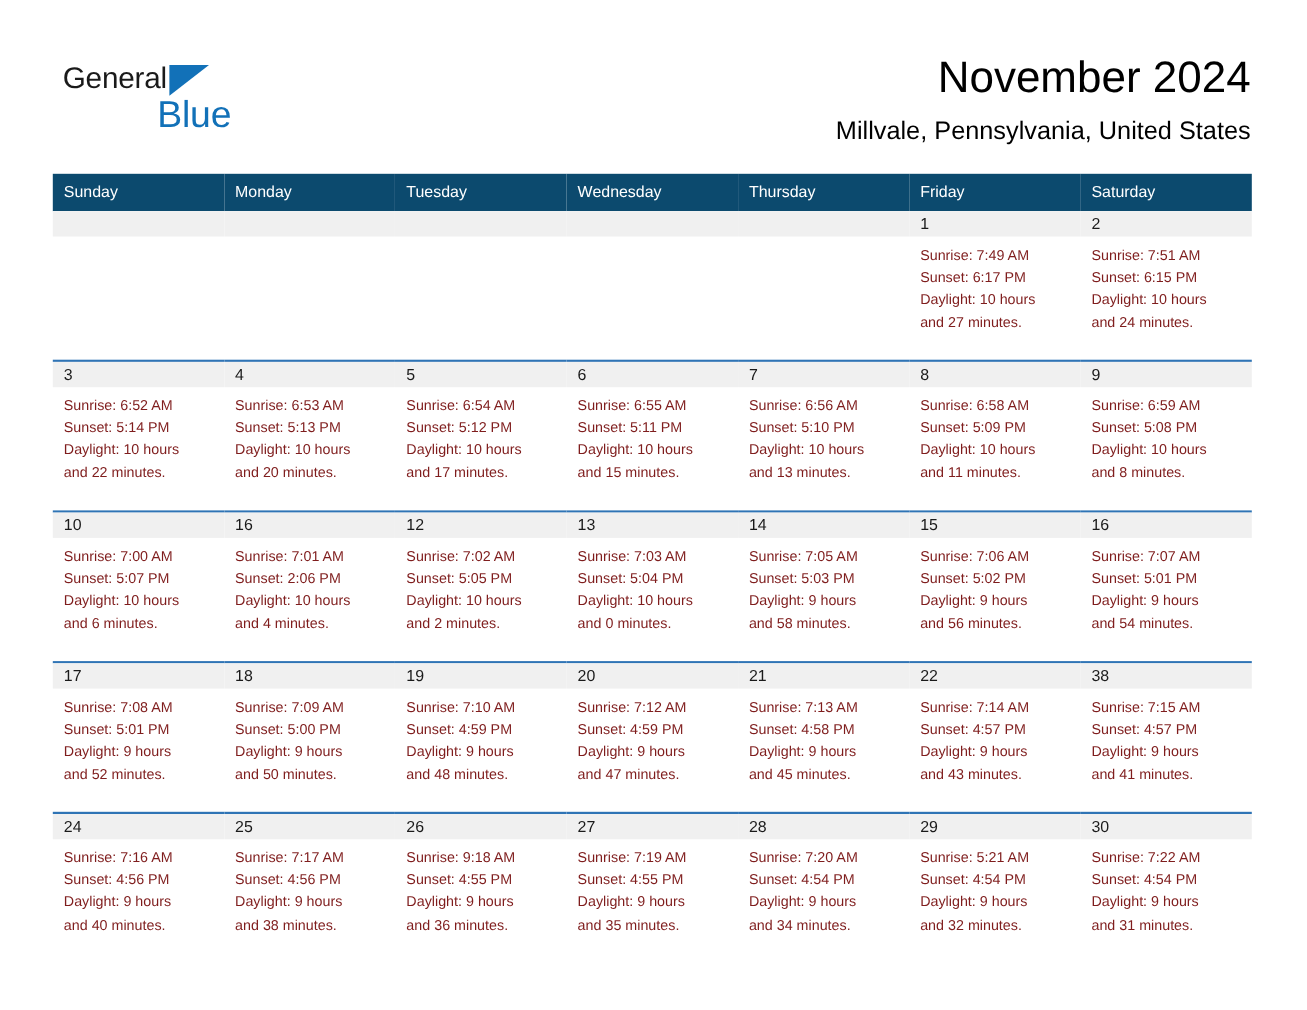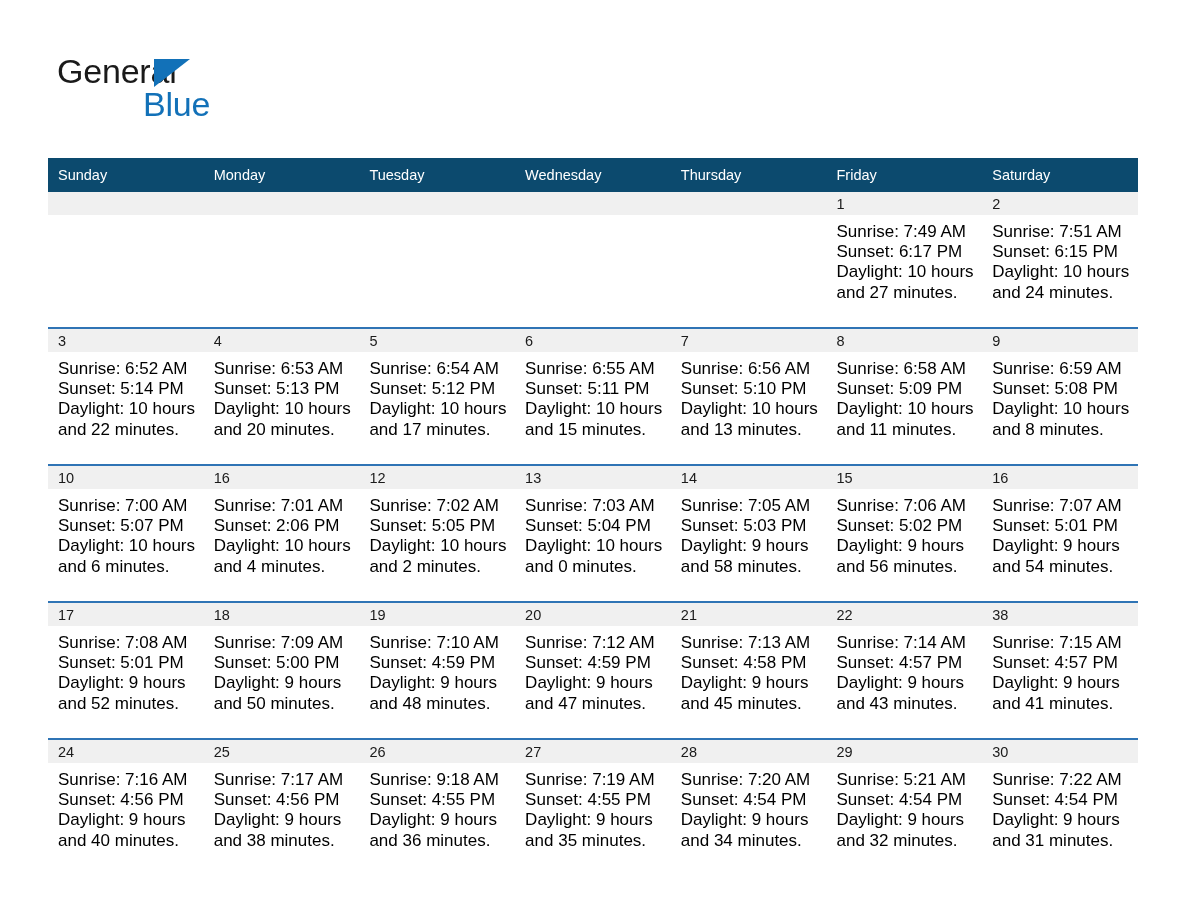--- a/index.html
+++ b/index.html
@@ -36,21 +36,21 @@
     left: 57px;
     top: 52px;
     width: 240px;
     height: 72px;
     user-select: none;
   }
   .brand-general {
     position: absolute;
     left: 0;
     top: 0;
-    font-size: 34px;
+    font-size: 27px;
     line-height: 38px;
     letter-spacing: -0.2px;
     color: #1a1a1a;
     font-family: "Liberation Sans", sans-serif;
     font-weight: 400;
   }
   .brand-triangle {
     position: absolute;
     left: 97px;
     top: 7px;
@@ -146,41 +146,45 @@
     font-size: 14.5px;
     line-height: 20px;
     color: #1a1a1a;
   }
   .cell.empty .day-band {
     background: #f0f0f0;
   }
 
   .details {
     padding: 7px 8px 0 10px;
-    font-size: 17px;
+    font-size: 13px;
     line-height: 20.2px;
-    color: #000000;
+    color: #7f1d1d;
   }
   .details div {
     white-space: nowrap;
   }
 </style>
 </head>
 <body>
 
 <div class="page">
 
   <div class="header">
 
     <div class="brand">
       <span class="brand-general">General</span>
       <span class="brand-triangle"></span>
       <span class="brand-blue">Blue</span>
     </div>
 
+    <div class="title-block">
+      <div class="month-title">November 2024</div>
+      <div class="location-subtitle">Millvale, Pennsylvania, United States</div>
+    </div>
 
   </div>
 
   <table class="calendar">
     <colgroup>
       <col>
         <col>
         <col>
         <col>
         <col>

